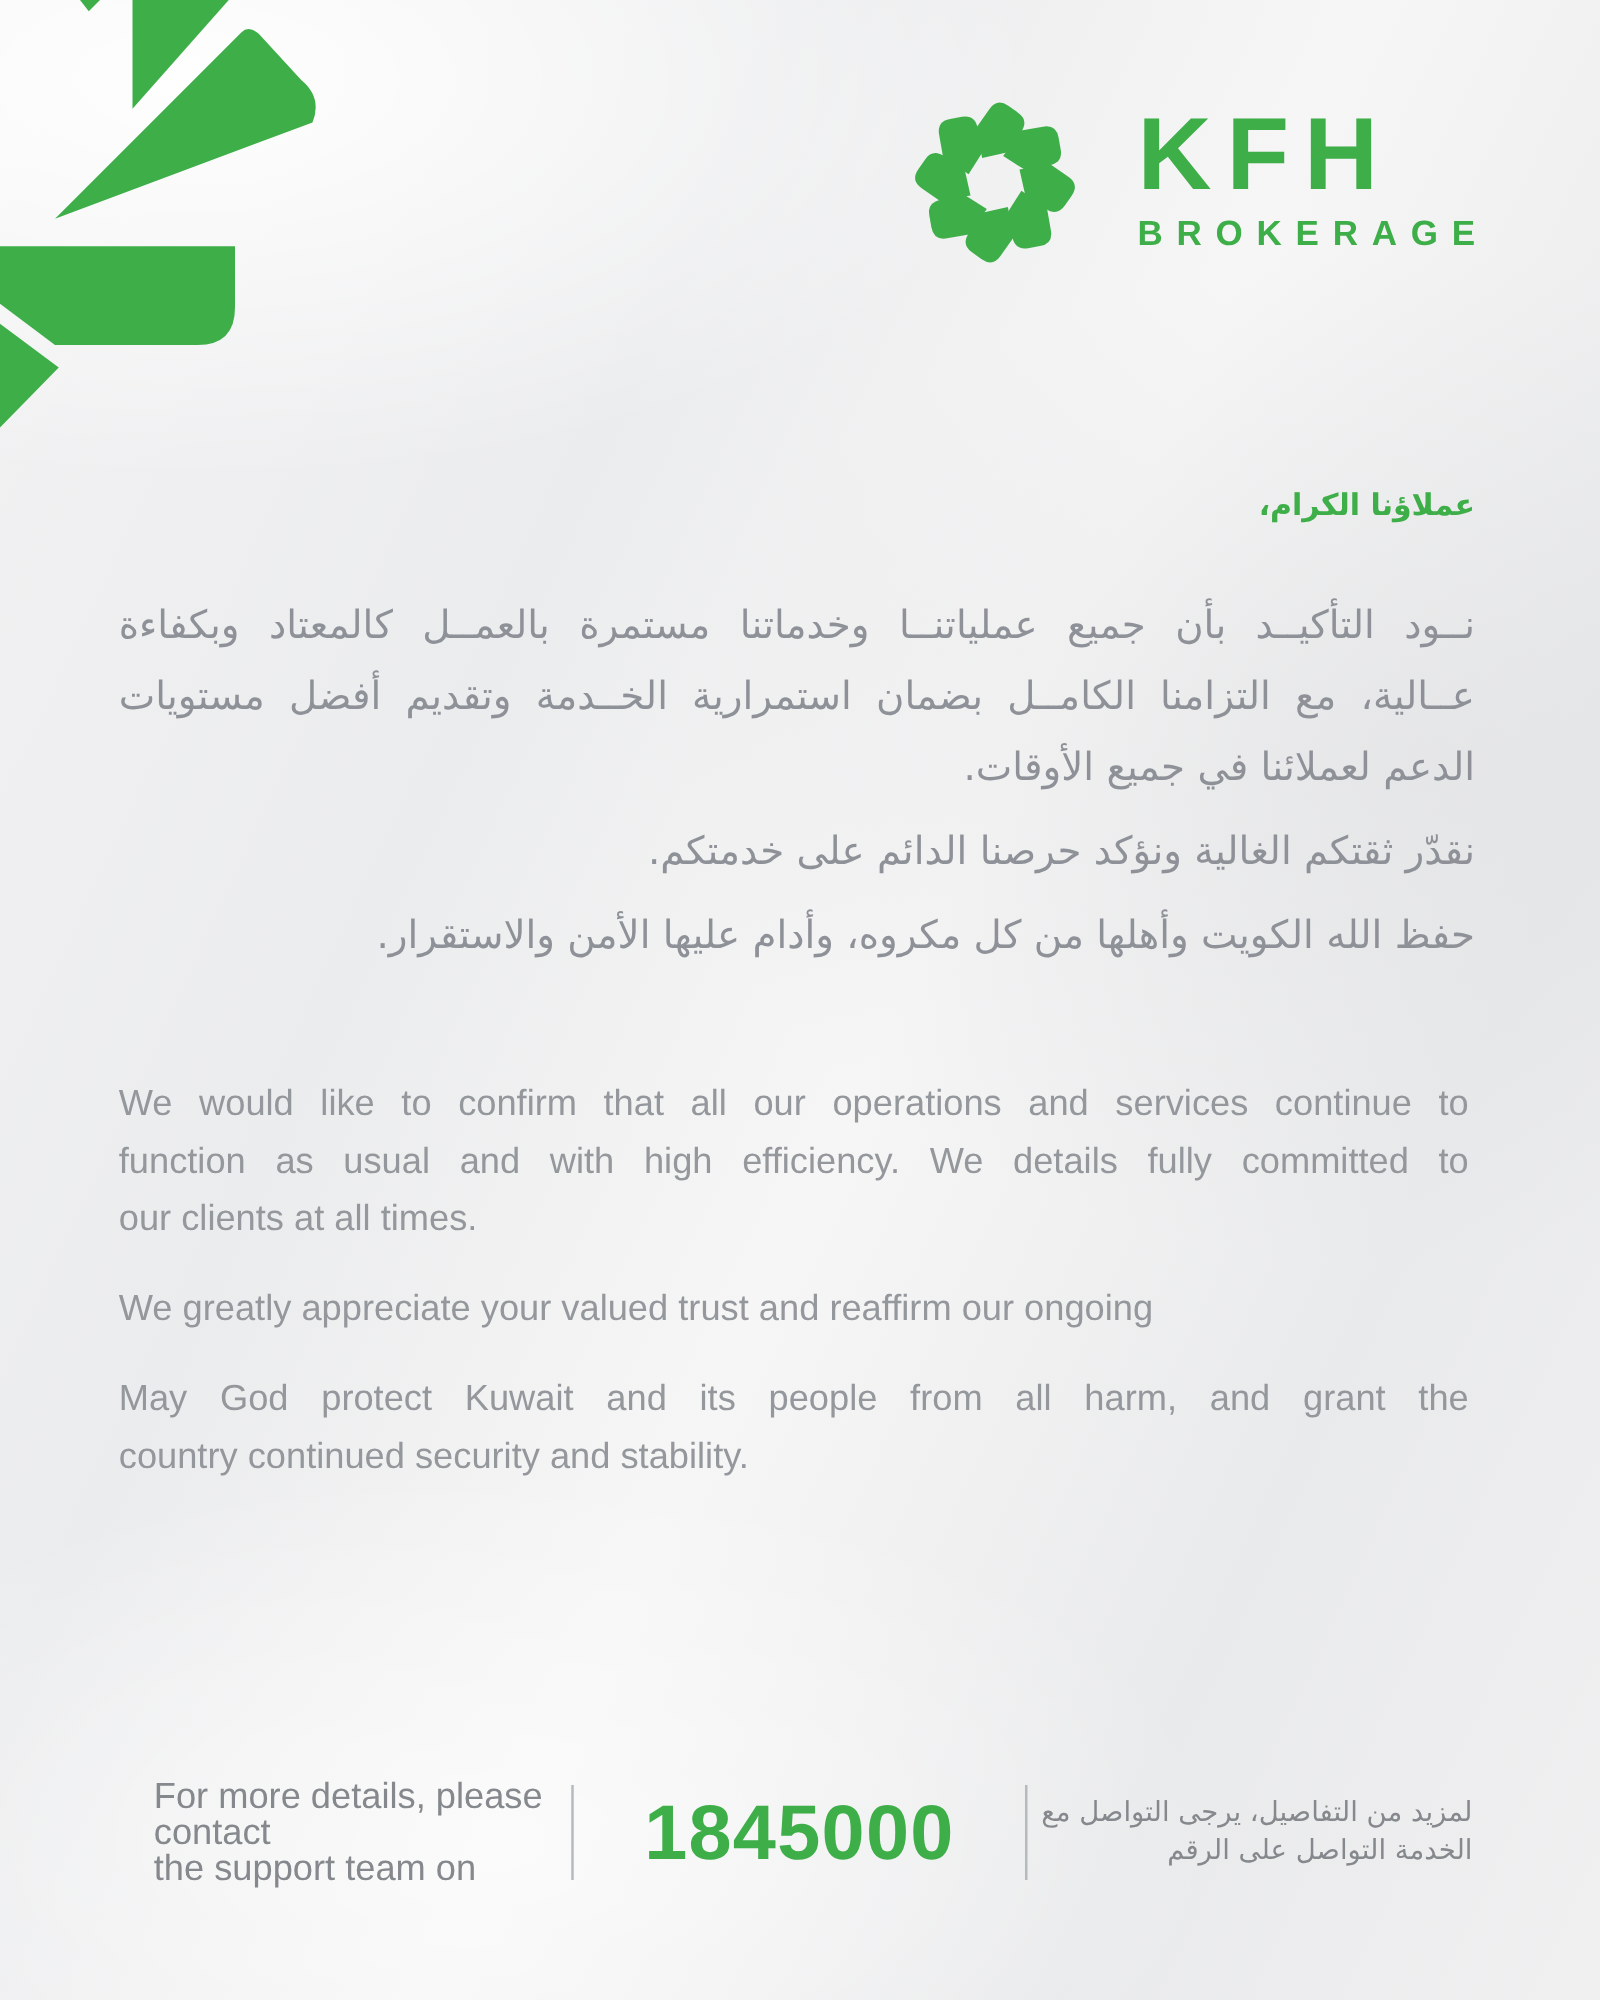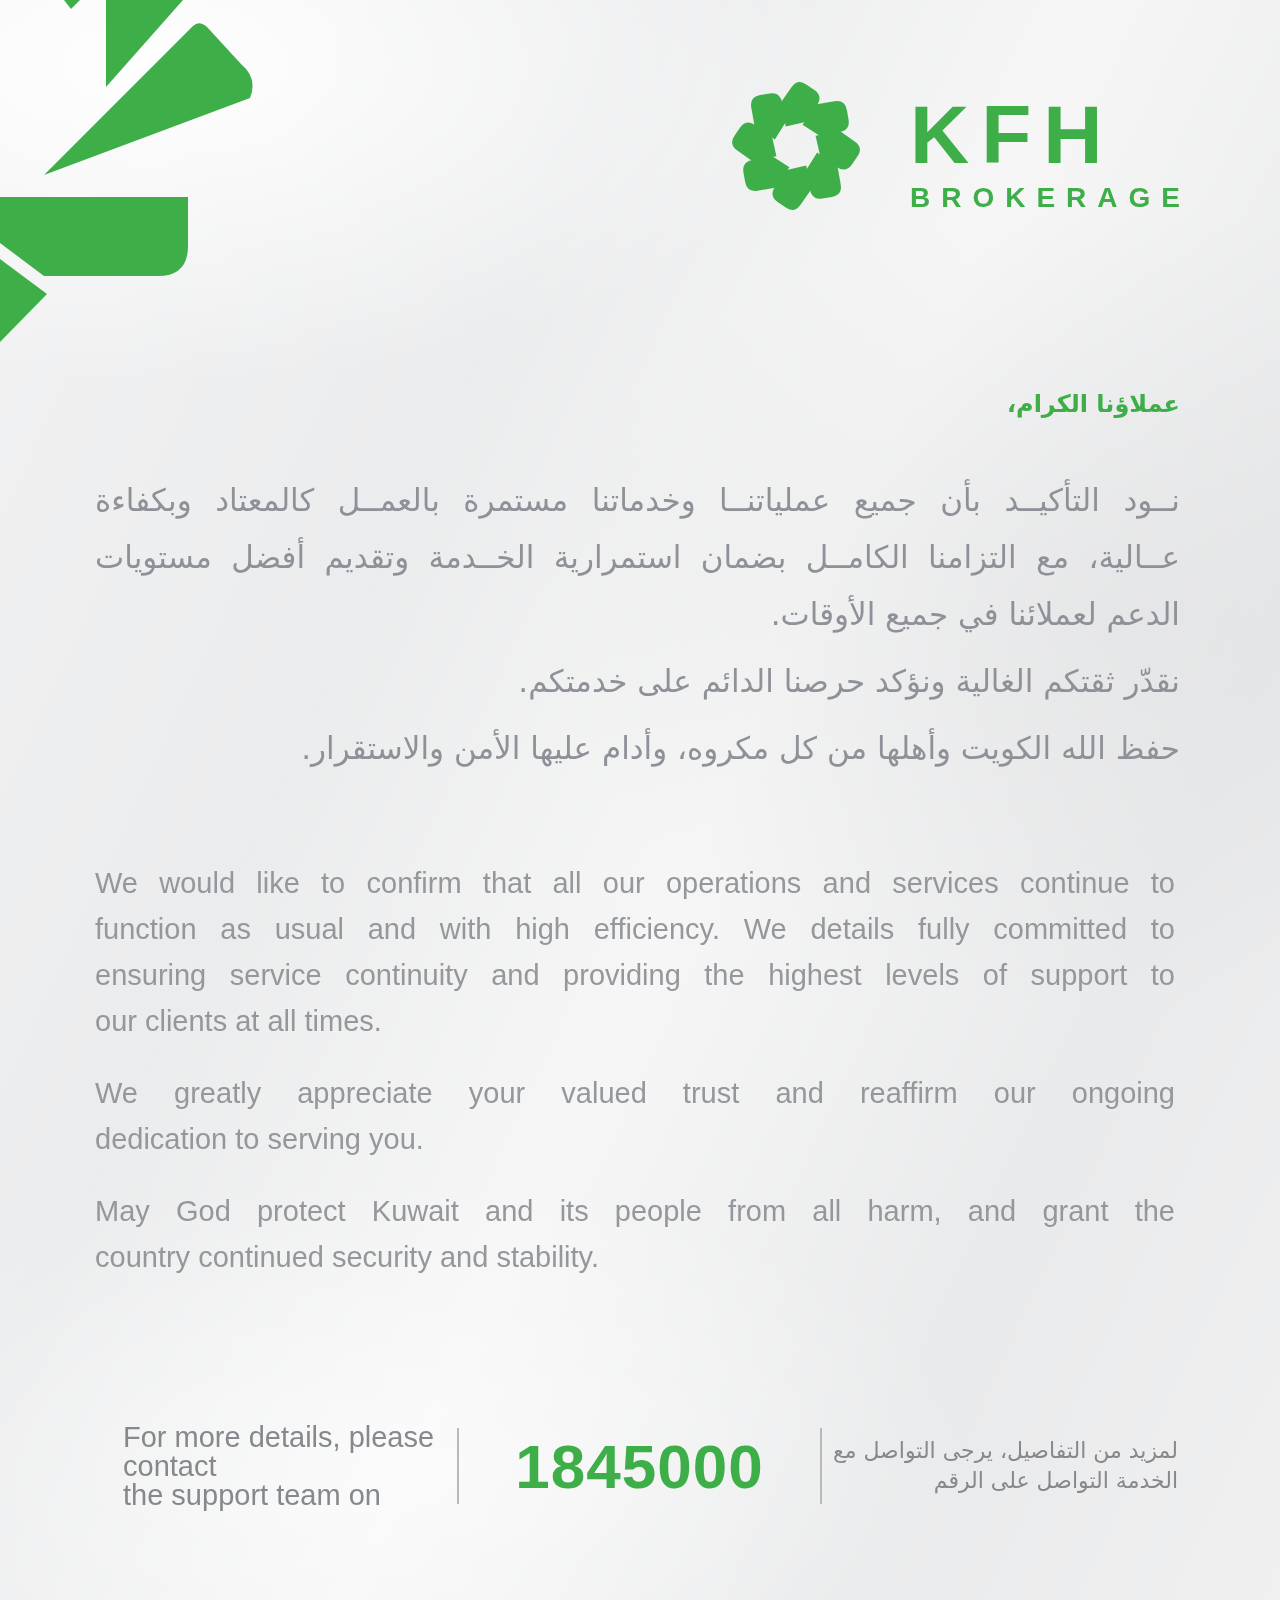--- a/index.html
+++ b/index.html
@@ -21,21 +21,21 @@
       radial-gradient(1000px 500px at 30% 92%, rgba(255,255,255,.55), rgba(255,255,255,0) 60%),
       linear-gradient(115deg,#f2f2f3 0%,#ebeced 32%,#f6f6f6 54%,#e9eaeb 78%,#f0f0f1 100%);
   }
   .ar{font-family:"DejaVu Sans","Liberation Sans",sans-serif;}
 
   
   .corner-art{position:absolute;top:0;left:0;width:260px;height:345px;}
   .corner-art svg{display:block;width:100%;height:100%;}
 
   
-  .brand{position:absolute;top:78px;right:100px;display:flex;align-items:flex-end;gap:46px;}
+  .brand{position:absolute;top:78px;right:100px;display:flex;align-items:flex-start;gap:46px;}
   .brand .mark{width:136px;height:136px;flex:0 0 auto;}
   .brand .word{display:flex;flex-direction:column;margin-top:8px;}
   .brand .word .kfh{
     font-size:82px;line-height:.92;font-weight:700;color:var(--green);
     letter-spacing:12px;margin-right:-12px;
   }
   .brand .word .sub{
     margin-top:10px;font-size:28px;font-weight:700;color:var(--green);
     letter-spacing:11px;margin-right:-11px;
   }
@@ -140,26 +140,24 @@
   </div>
   <div class="para">
     <div class="line">حفظ الله الكويت وأهلها من كل مكروه، وأدام عليها الأمن والاستقرار.</div>
   </div>
 </div>
 
 <div class="en-block">
   <div class="para justify-lines">
       <div class="line">We would like to confirm that all our operations and services continue to</div>
       <div class="line">function as usual and with high efficiency. We details fully committed to</div>
-      <div class="line">ensuring service continuity and providing the highest levels of support to</div>
       <div class="line">our clients at all times.</div>
     </div>
   <div class="para justify-lines">
       <div class="line">We greatly appreciate your valued trust and reaffirm our ongoing</div>
-      <div class="line">dedication to serving you.</div>
     </div>
   <div class="para justify-lines">
       <div class="line">May God protect Kuwait and its people from all harm, and grant the</div>
       <div class="line">country continued security and stability.</div>
     </div>
 </div>
 
 <footer class="footer">
   <div class="footer-left">
       <div class="line">For more details, please contact</div>

